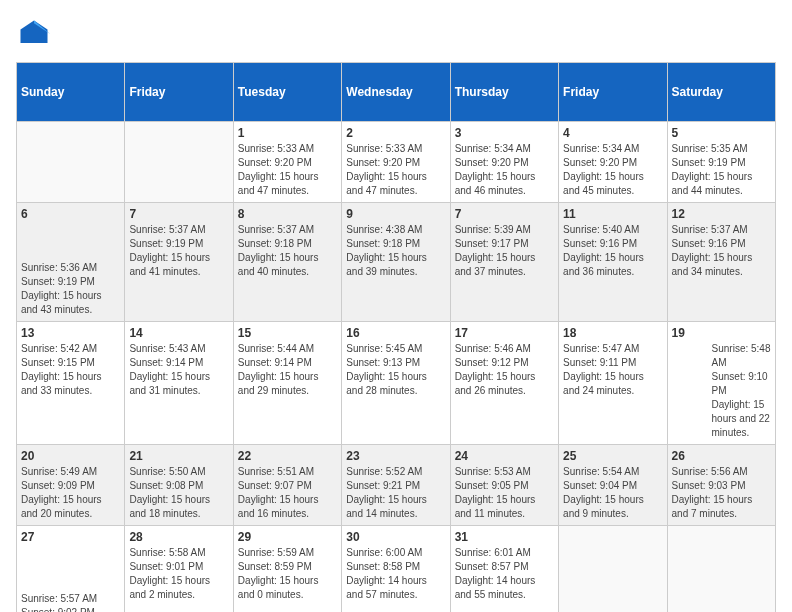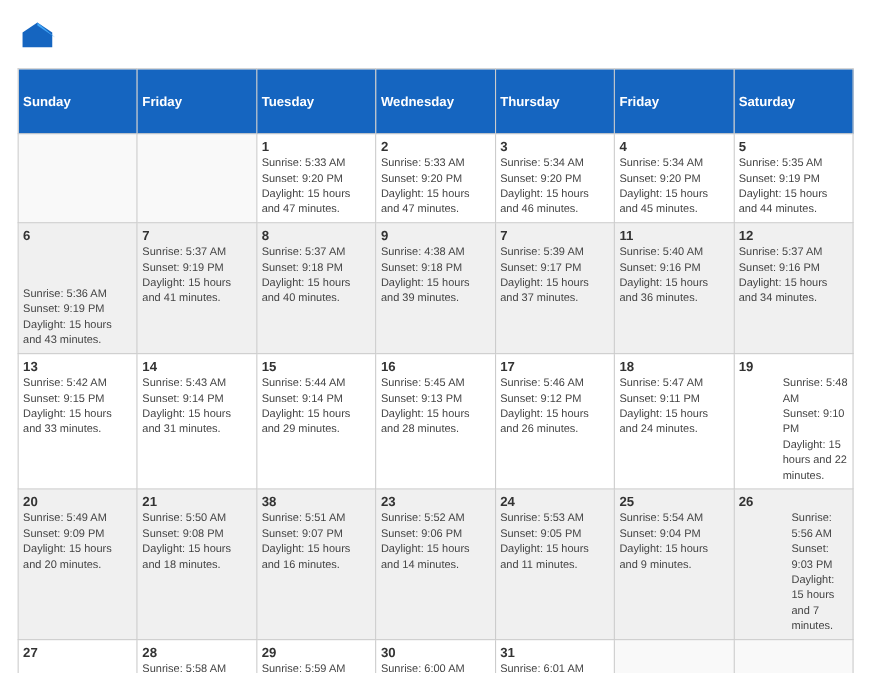--- a/index.html
+++ b/index.html
@@ -251,46 +251,46 @@
 Sunset: 9:09 PM
 Daylight: 15 hours and 20 minutes.</div>
         </td>
         <td>
           <span class="day-number">21</span>
           <div class="day-info" style="white-space: pre-line;">Sunrise: 5:50 AM
 Sunset: 9:08 PM
 Daylight: 15 hours and 18 minutes.</div>
         </td>
         <td>
-          <span class="day-number">38</span>
+          <span class="day-number">22</span>
           <div class="day-info" style="white-space: pre-line;">Sunrise: 5:51 AM
 Sunset: 9:07 PM
 Daylight: 15 hours and 16 minutes.</div>
         </td>
         <td>
           <span class="day-number">23</span>
           <div class="day-info" style="white-space: pre-line;">Sunrise: 5:52 AM
-Sunset: 9:06 PM
+Sunset: 9:21 PM
 Daylight: 15 hours and 14 minutes.</div>
         </td>
         <td>
           <span class="day-number">24</span>
           <div class="day-info" style="white-space: pre-line;">Sunrise: 5:53 AM
 Sunset: 9:05 PM
 Daylight: 15 hours and 11 minutes.</div>
         </td>
         <td>
           <span class="day-number">25</span>
           <div class="day-info" style="white-space: pre-line;">Sunrise: 5:54 AM
 Sunset: 9:04 PM
 Daylight: 15 hours and 9 minutes.</div>
         </td>
         <td>
           <span class="day-number">26</span>
-          <div class="day-info" style="white-space: pre-line; margin-left: 48px;">Sunrise: 5:56 AM
+          <div class="day-info" style="white-space: pre-line;">Sunrise: 5:56 AM
 Sunset: 9:03 PM
 Daylight: 15 hours and 7 minutes.</div>
         </td>
       </tr>
       <tr>
         <td>
           <span class="day-number">27</span>
           <div class="day-info" style="white-space: pre-line; margin-top: 48px;">Sunrise: 5:57 AM
 Sunset: 9:02 PM
 Daylight: 15 hours and 5 minutes.</div>

